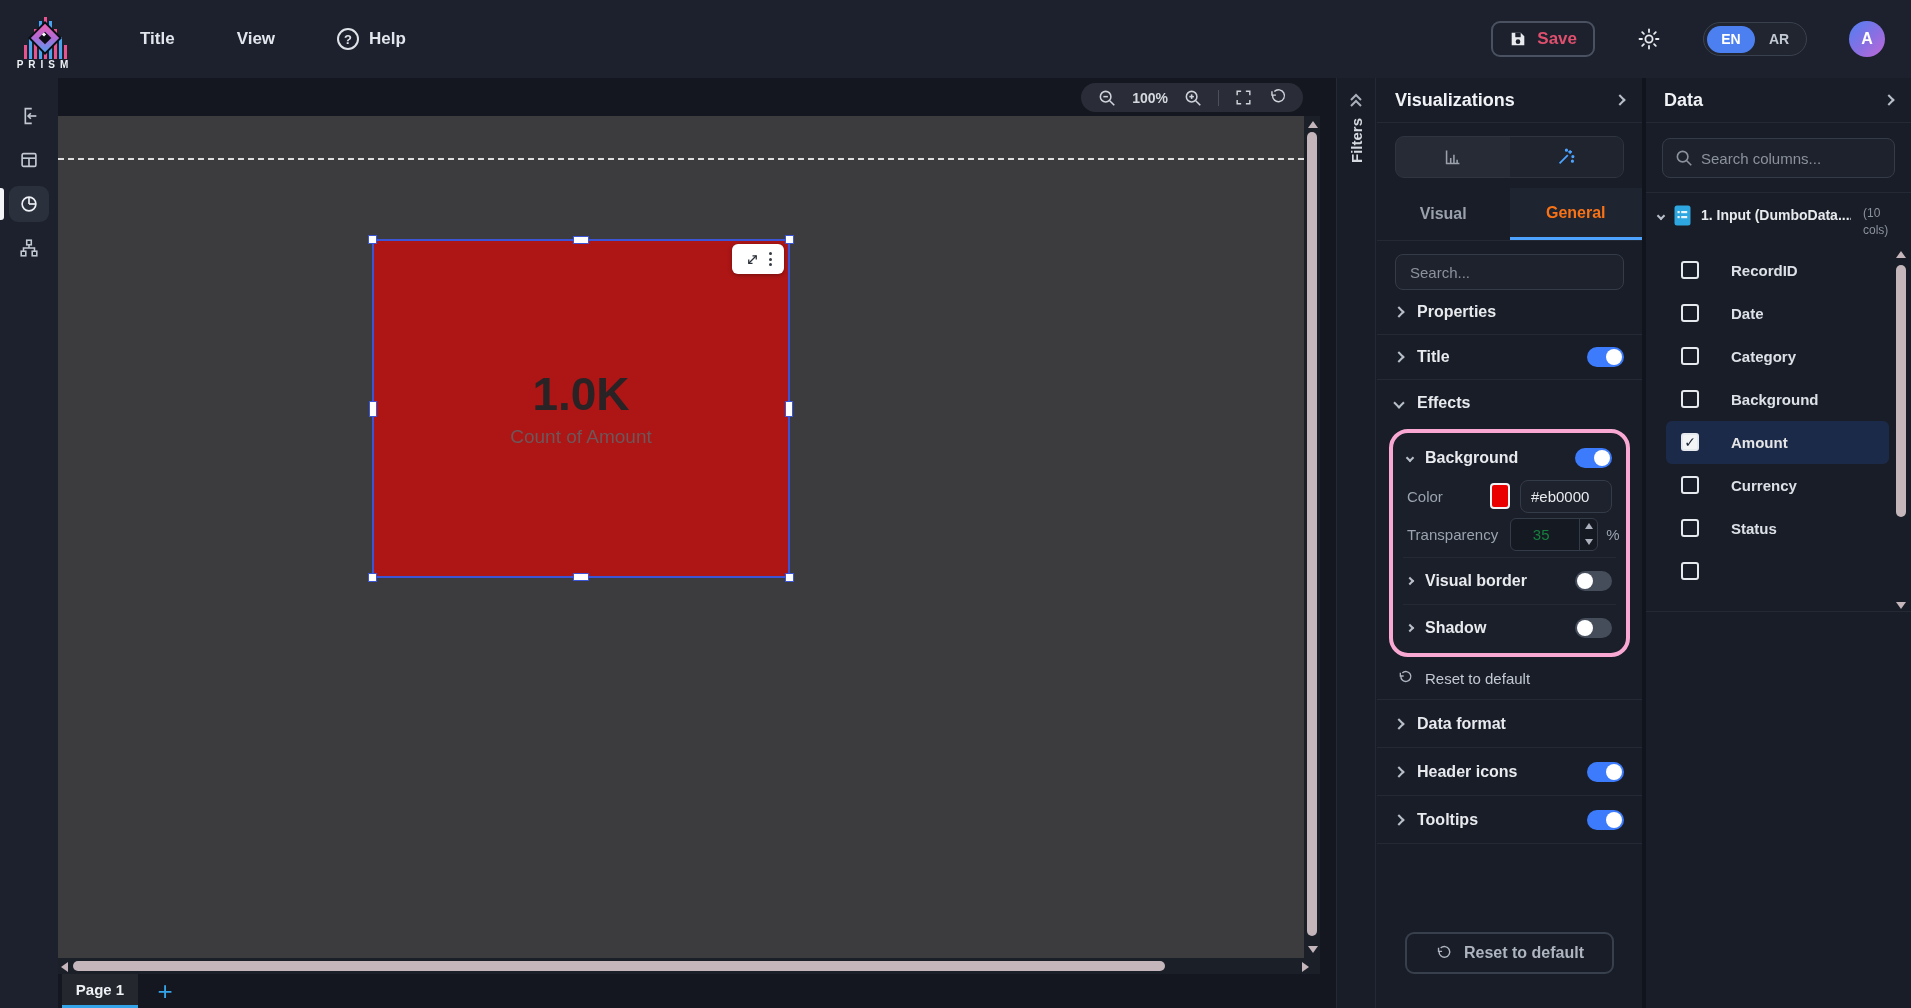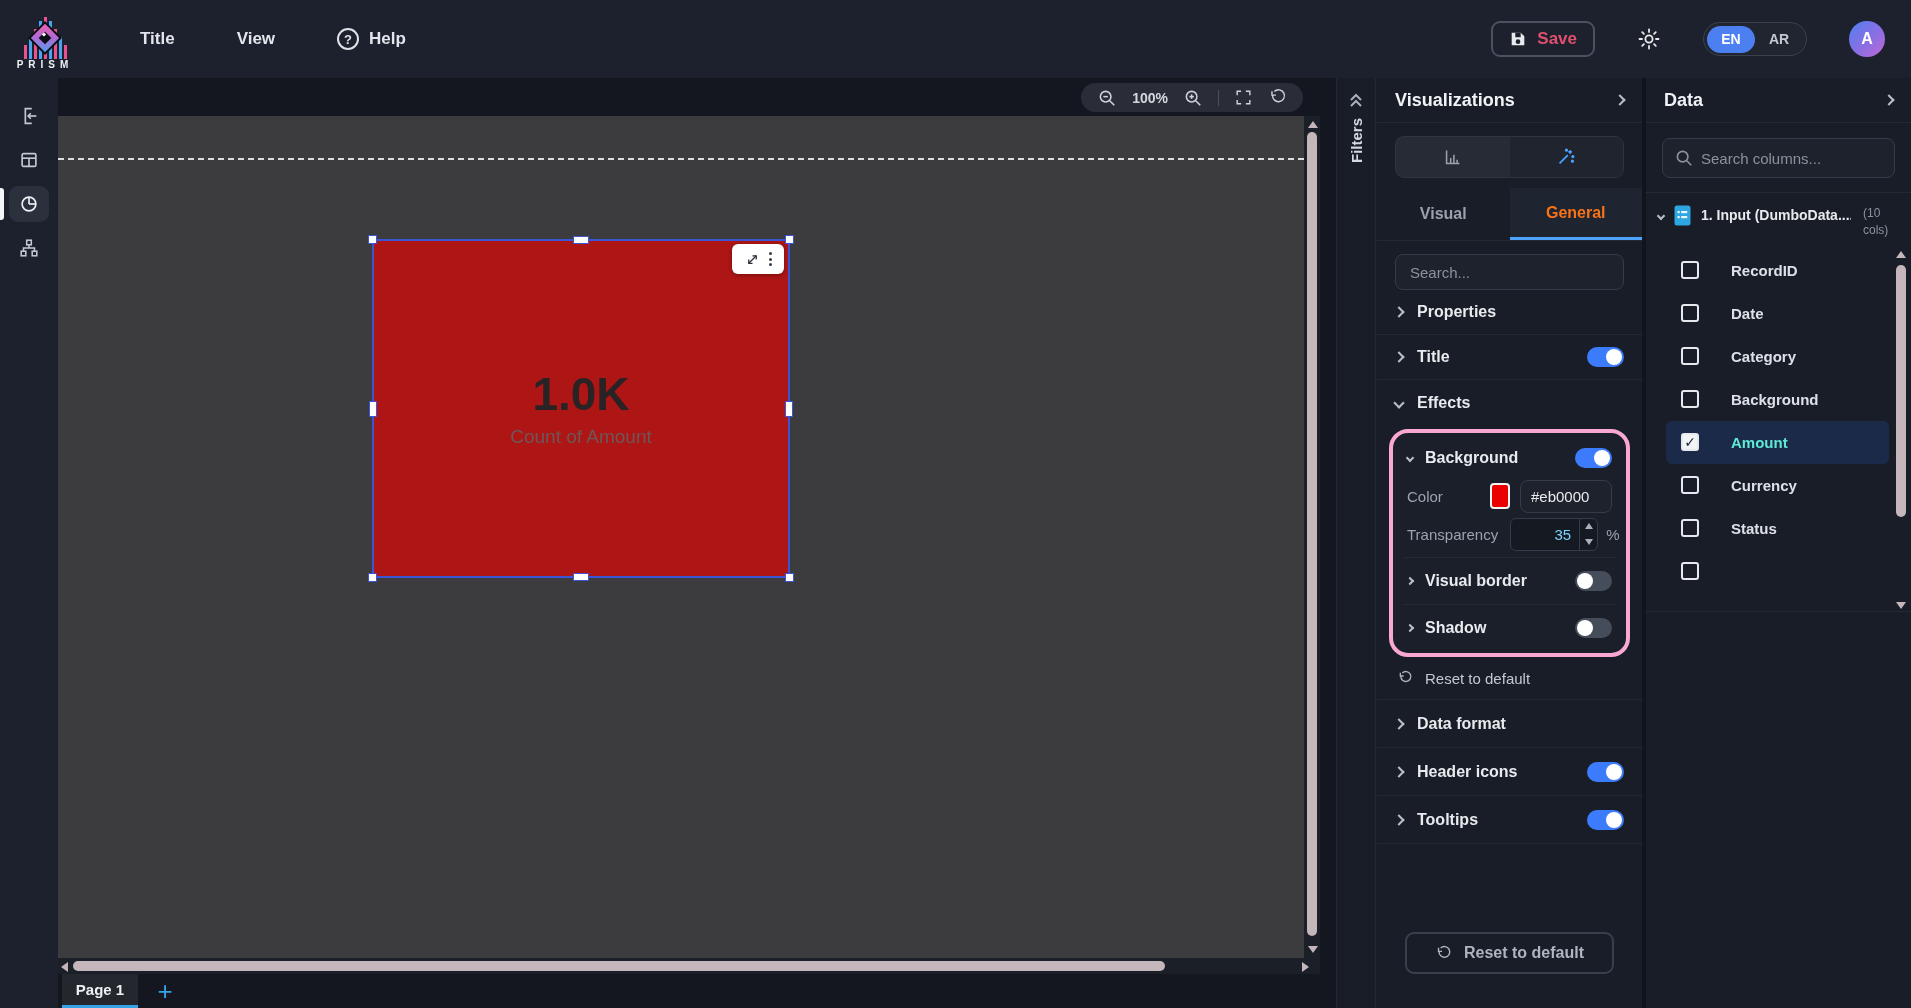--- a/index.html
+++ b/index.html
@@ -125,21 +125,21 @@
   .fx-row { height:38px; display:flex; align-items:center; gap:12px; padding:0 14px; }
   .fx-row .lbl { font-size:16px; font-weight:bold; color:#e8eaee; }
   .fx-row .sub { font-size:15px; color:#9aa3af; }
   .fx-row .toggle { margin-left:auto; }
   .fx-div { border-top:1px solid #242a35; margin:4px 10px; }
   .swatch-wrap { margin-left:auto; display:flex; align-items:center; gap:10px; }
   .swatch { width:20px; height:26px; border:2px solid #f2f4f6; border-radius:4px; }
   .hex-input { width:92px; height:33px; text-align:left; padding:0 10px; border-radius:6px; background:#151922; }
   .spin-wrap { margin-left:auto; display:flex; align-items:center; gap:8px; }
   .spin-box { display:flex; height:33px; border:1px solid #353c49; border-radius:6px; background:#151922; overflow:hidden; }
-  .spin-box input { width:68px; border:none; background:transparent; color:#7dd3fc; font-size:15px; text-align:right; padding-right:8px; outline:none;
+  .spin-box input { width:68px; border:none; background:transparent; color:#15803d; font-size:15px; text-align:center; padding-right:8px; outline:none;
     font-family:"Liberation Sans","DejaVu Sans",sans-serif;}
   .spinners { width:18px; border-left:1px solid #353c49; display:flex; flex-direction:column; }
   .spinners span { flex:1; display:flex; align-items:center; justify-content:center; }
   .spinners .t-up { width:0;height:0;border-left:4px solid transparent;border-right:4px solid transparent;border-bottom:6px solid #aab1bc; }
   .spinners .t-dn { width:0;height:0;border-left:4px solid transparent;border-right:4px solid transparent;border-top:6px solid #aab1bc; }
   .pct { font-size:15px; color:#9aa3af; }
   .reset-link { height:42px; display:flex; align-items:center; gap:12px; padding:0 20px; color:#c3c9d2; font-size:15px; }
   .reset-btn { position:absolute; left:28px; right:28px; bottom:34px; height:42px; border:2px solid #39404d; border-radius:9px;
     display:flex; align-items:center; justify-content:center; gap:12px; color:#aeb5c0; font-size:16px; font-weight:600; background:transparent; }
 
@@ -152,21 +152,21 @@
   .tree-row { display:flex; align-items:flex-start; gap:10px; padding:12px 12px 0 12px; }
   .tree-name { font-size:14px; font-weight:bold; color:#e8eaee; white-space:nowrap; overflow:hidden; max-width:150px; padding-top:2px;}
   .cols-badge { margin-left:auto; width:36px; font-size:12px; line-height:1.4; color:#8b929d; text-align:left; }
   .col-list { position:relative; margin-top:10px; height:362px; overflow:hidden; }
   .col-row { height:43px; display:flex; align-items:center; gap:32px; margin:0 22px 0 20px; border-radius:6px; padding:0 15px; }
   .col-row.selected { background:#1c2a4a; }
   .cbx { width:18px; height:18px; border:2px solid #e6e9ed; border-radius:3px; flex:none;
     display:flex; align-items:center; justify-content:center; font-size:14px; font-weight:bold; color:#1a2233; }
   .cbx.checked { background:#f2f4f6; }
   .col-label { font-size:15px; font-weight:600; color:#dde1e7; }
-  .col-row.selected .col-label { color:#5eead4; font-weight:bold; }
+  .col-row.selected .col-label { color:#e5e5e5; font-weight:bold; }
   .list-scroll { position:absolute; right:4px; top:2px; bottom:0; width:12px; }
   .list-scroll .thumb { position:absolute; left:1px; top:14px; height:252px; width:10px; border-radius:5px; background:#c4b6ba; }
   .list-scroll .tri.up { left:1px; top:0; border-bottom-color:#c4b6ba; }
   .list-scroll .tri.down { left:1px; bottom:2px; border-top-color:#c4b6ba; }
   .list-end-div { border-top:1px solid #242a35; }
 
   .panel-gap { position:absolute; left:1642px; top:78px; width:4px; bottom:0; background:#10141c; z-index:11; }
 </style>
 </head>
 <body>

